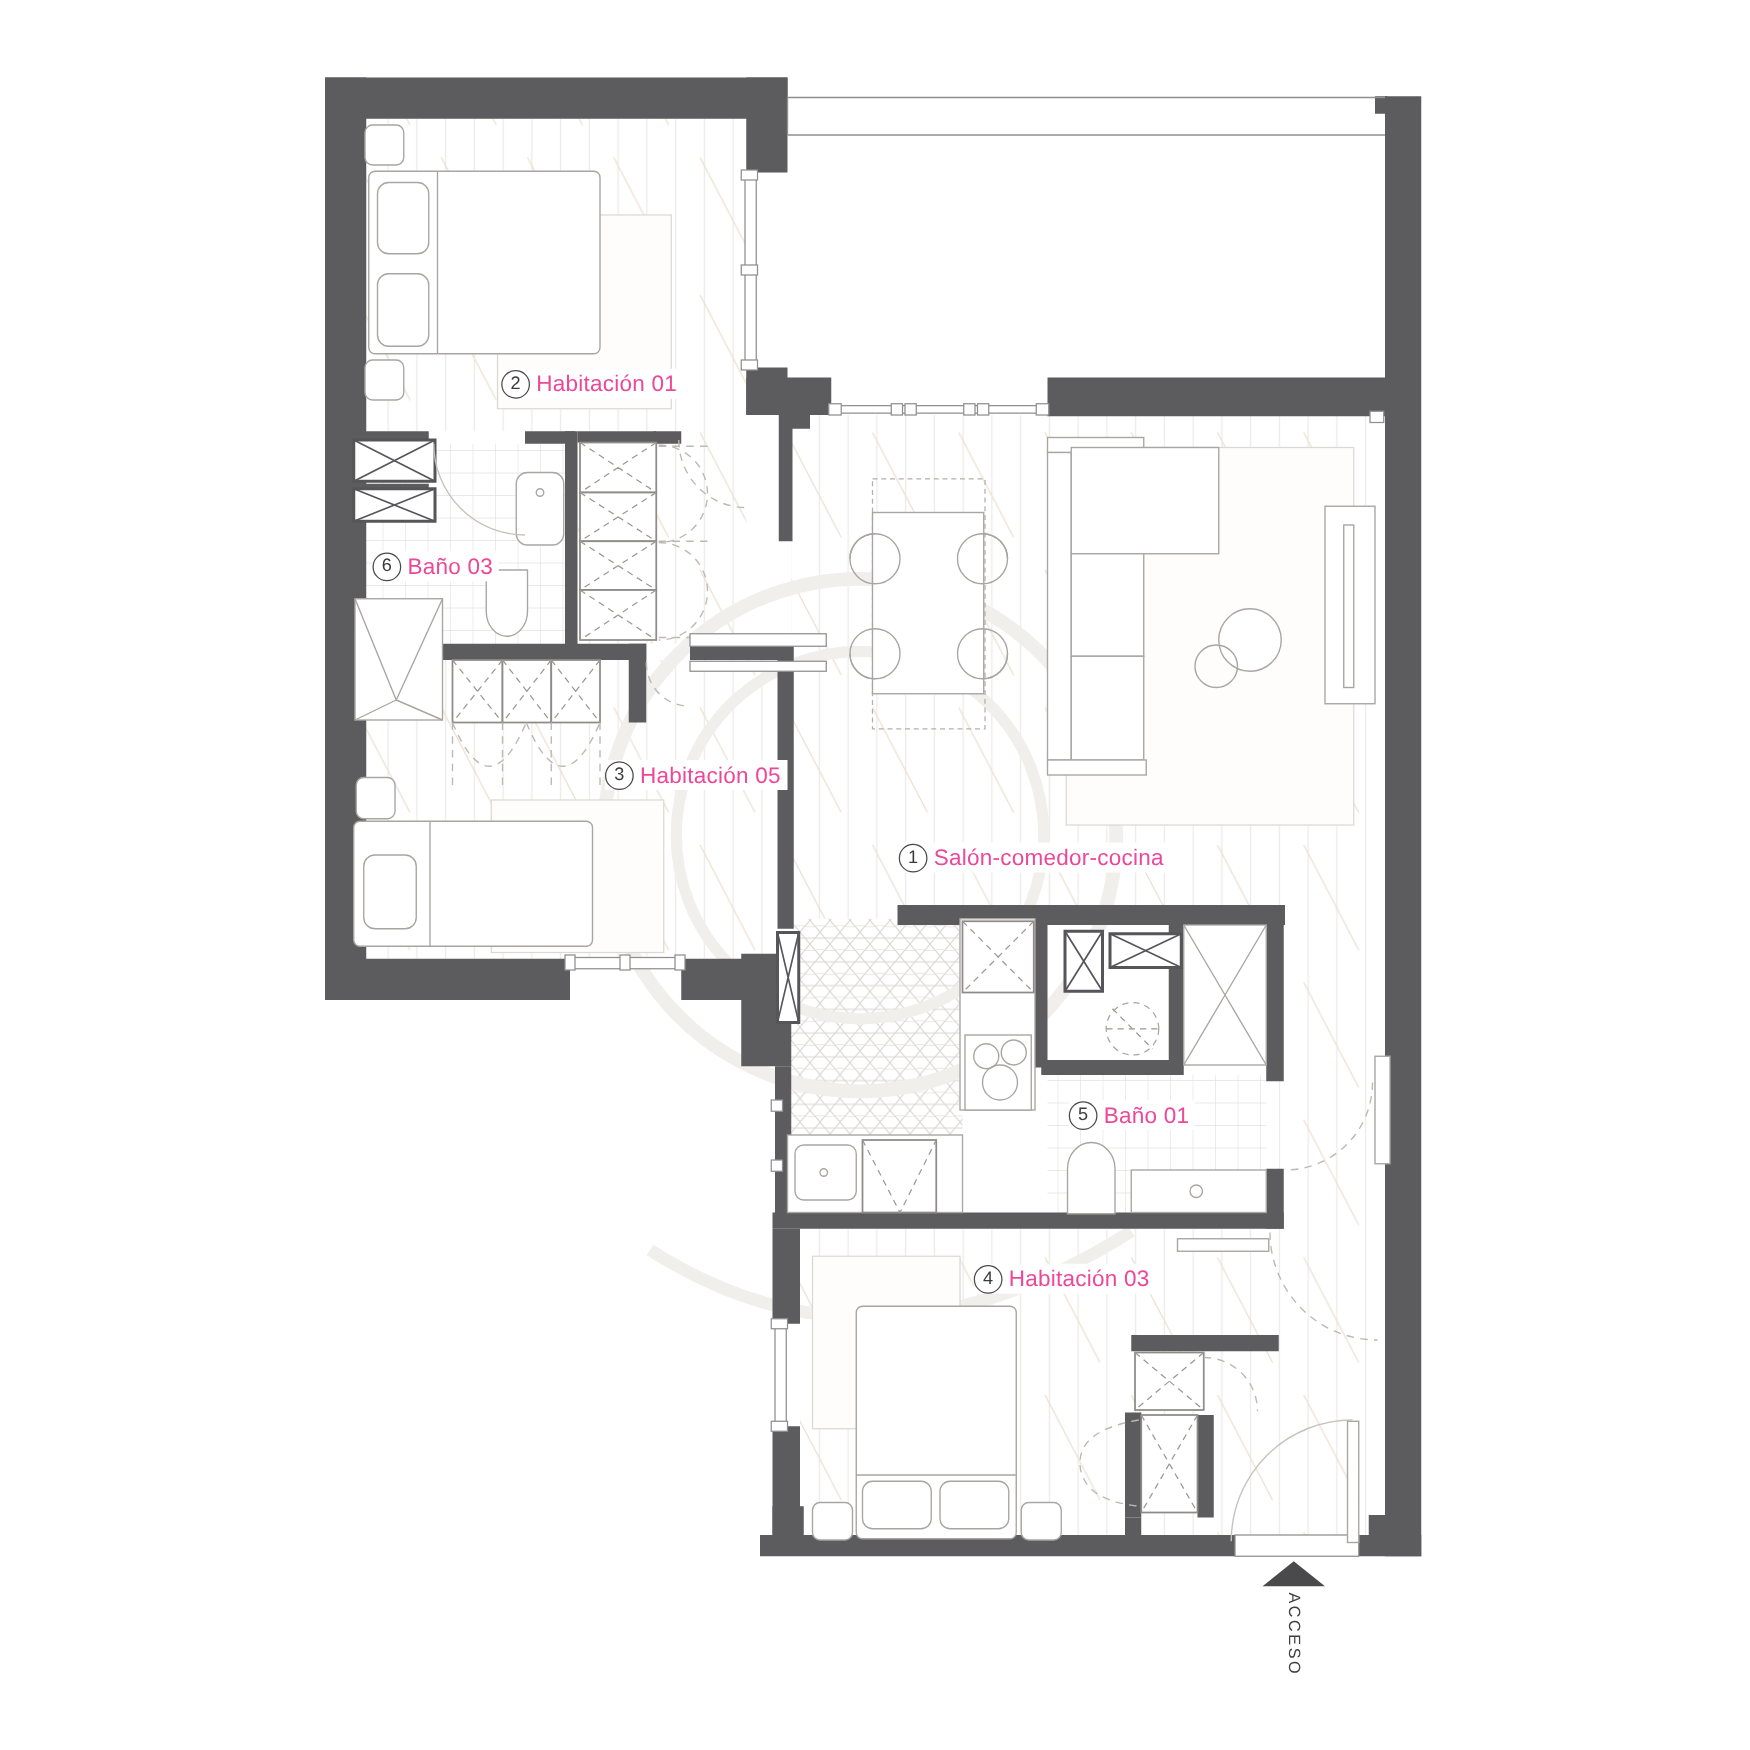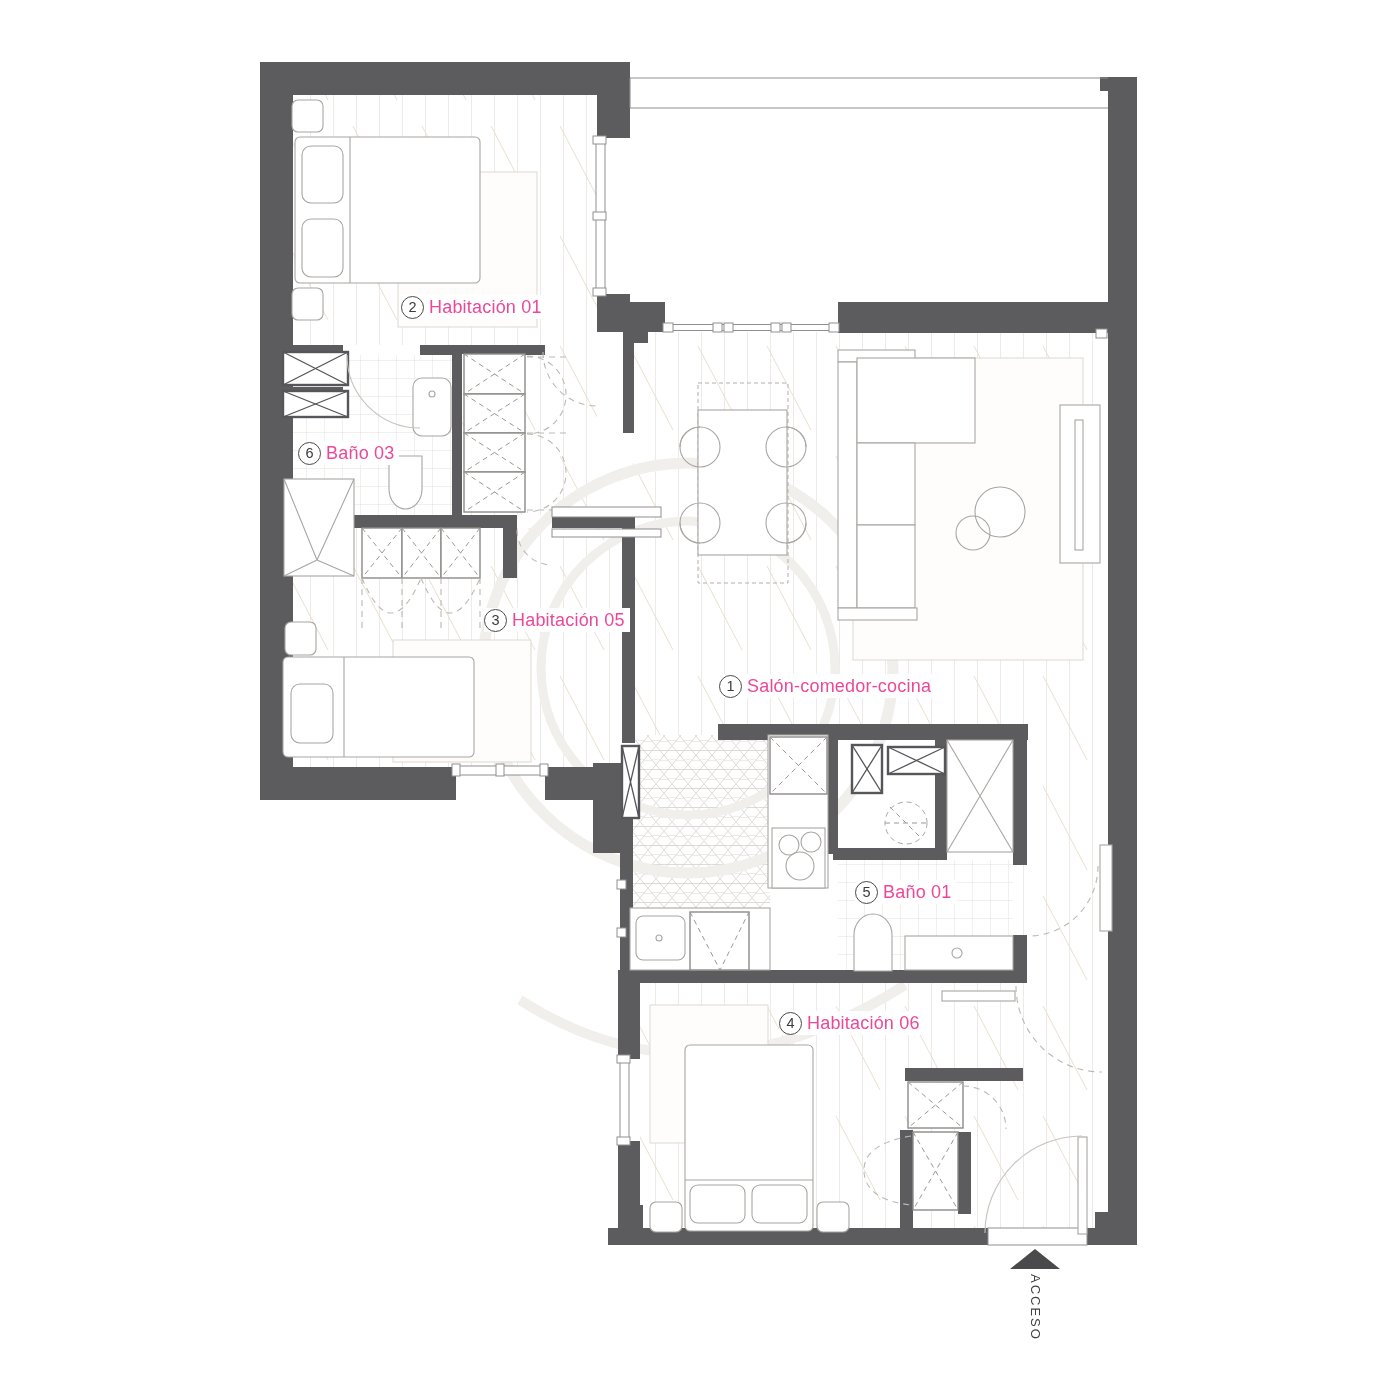--- a/index.html
+++ b/index.html
@@ -361,21 +361,21 @@
   <div class="room-label" style="left:401px;top:295px">
     <span class="num-circle">2</span>
     <span class="room-name">Habitación 01</span>
   </div>
   <div class="room-label" style="left:484px;top:608px">
     <span class="num-circle">3</span>
     <span class="room-name">Habitación 05</span>
   </div>
   <div class="room-label" style="left:779px;top:1011px">
     <span class="num-circle">4</span>
-    <span class="room-name">Habitación 06</span>
+    <span class="room-name">Habitación 03</span>
   </div>
   <div class="room-label" style="left:855px;top:880px">
     <span class="num-circle">5</span>
     <span class="room-name">Baño 01</span>
   </div>
   <div class="room-label" style="left:298px;top:441px">
     <span class="num-circle">6</span>
     <span class="room-name">Baño 03</span>
   </div>
 

